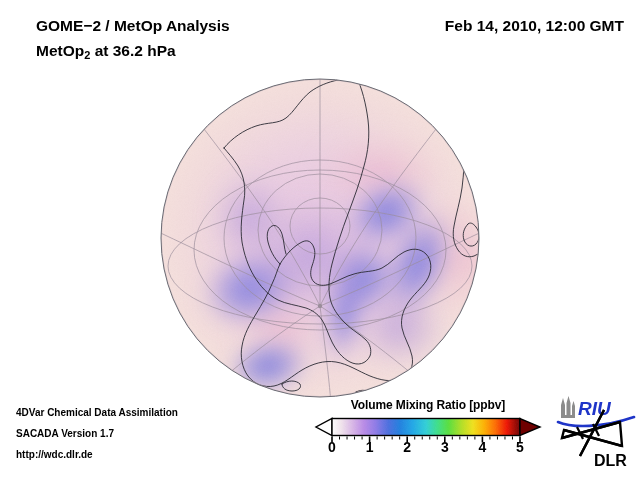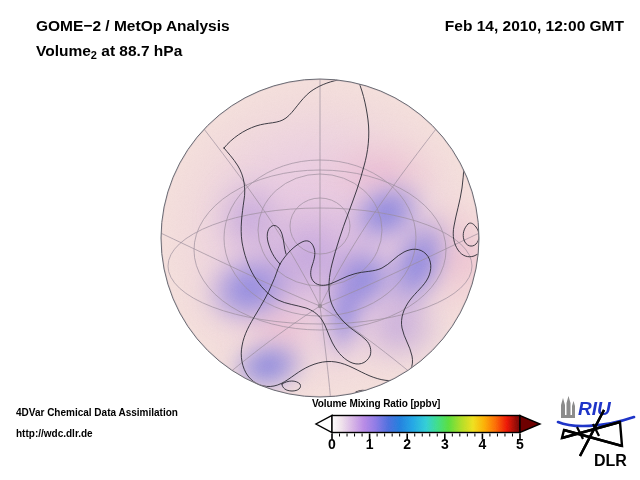--- a/index.html
+++ b/index.html
@@ -22,36 +22,36 @@
   
   #globe-wrap{left:160px;top:78px;width:320px;height:320px;}
   #globe-svg{display:block;width:320px;height:320px;}
 
   
   .foot-left{left:16px;top:402px;font-size:10px;font-weight:bold;line-height:21px;}
   .foot-line{white-space:nowrap;}
 
   
   #cbar-block{left:312px;top:398px;width:232px;}
-  #cbar-title{font-size:10px;font-weight:bold;text-align:left;white-space:nowrap;letter-spacing:-0.1px;}
+  #cbar-title{font-size:12px;font-weight:bold;text-align:center;white-space:nowrap;letter-spacing:-0.1px;}
   #cbar-row{position:relative;height:20px;margin-top:5px;}
   #cbar-svg{display:block;}
   #cbar-ticklabels{position:relative;height:18px;margin-top:2px;}
   .cbar-tick-label{position:absolute;font-size:14px;font-weight:bold;transform:translateX(-50%);top:0;}
 
   
   #riu-logo{left:556px;top:370px;width:80px;height:34px;margin-top:24px;}
   #dlr-logo{left:560px;top:408px;width:76px;height:62px;}
 </style>
 </head>
 <body>
 
 <div class="abs hdr-left">
   <div class="hdr-line">GOME−2 / MetOp Analysis</div>
-  <div class="hdr-line"><span>Volume</span><sub>2</sub><span> at 88.7 hPa</span></div>
+  <div class="hdr-line"><span>MetOp</span><sub>2</sub><span> at 36.2 hPa</span></div>
 </div>
 
 <div class="abs hdr-right">
   <div class="hdr-line">Feb 14, 2010, 12:00 GMT</div>
 </div>
 
 <div class="abs" id="globe-wrap">
 <svg id="globe-svg" viewBox="0 0 320 320" xmlns="http://www.w3.org/2000/svg">
   <defs>
     <clipPath id="discClip">
@@ -203,20 +203,21 @@
 
     <circle cx="160" cy="160" r="159" fill="none" stroke="#c9b5bd" stroke-width="2" opacity="0.5"></circle>
   </g>
 
   <circle cx="160" cy="160" r="159" fill="none" stroke="#6a6a72" stroke-width="1"></circle>
 </svg>
 </div>
 
 <div class="abs foot-left">
   <div class="foot-line">4DVar Chemical Data Assimilation</div>
+  <div class="foot-line">SACADA Version 1.7</div>
   <div class="foot-line">http://wdc.dlr.de</div>
 </div>
 
 <div class="abs" id="cbar-block">
   <div id="cbar-title">Volume Mixing Ratio [ppbv]</div>
   <div id="cbar-row">
     <svg id="cbar-svg" width="232" height="26" viewBox="0 0 232 26" xmlns="http://www.w3.org/2000/svg">
       <defs>
         <linearGradient id="cbGrad" x1="0" y1="0" x2="1" y2="0">
             <stop offset="0%" stop-color="#ffffff"></stop>

